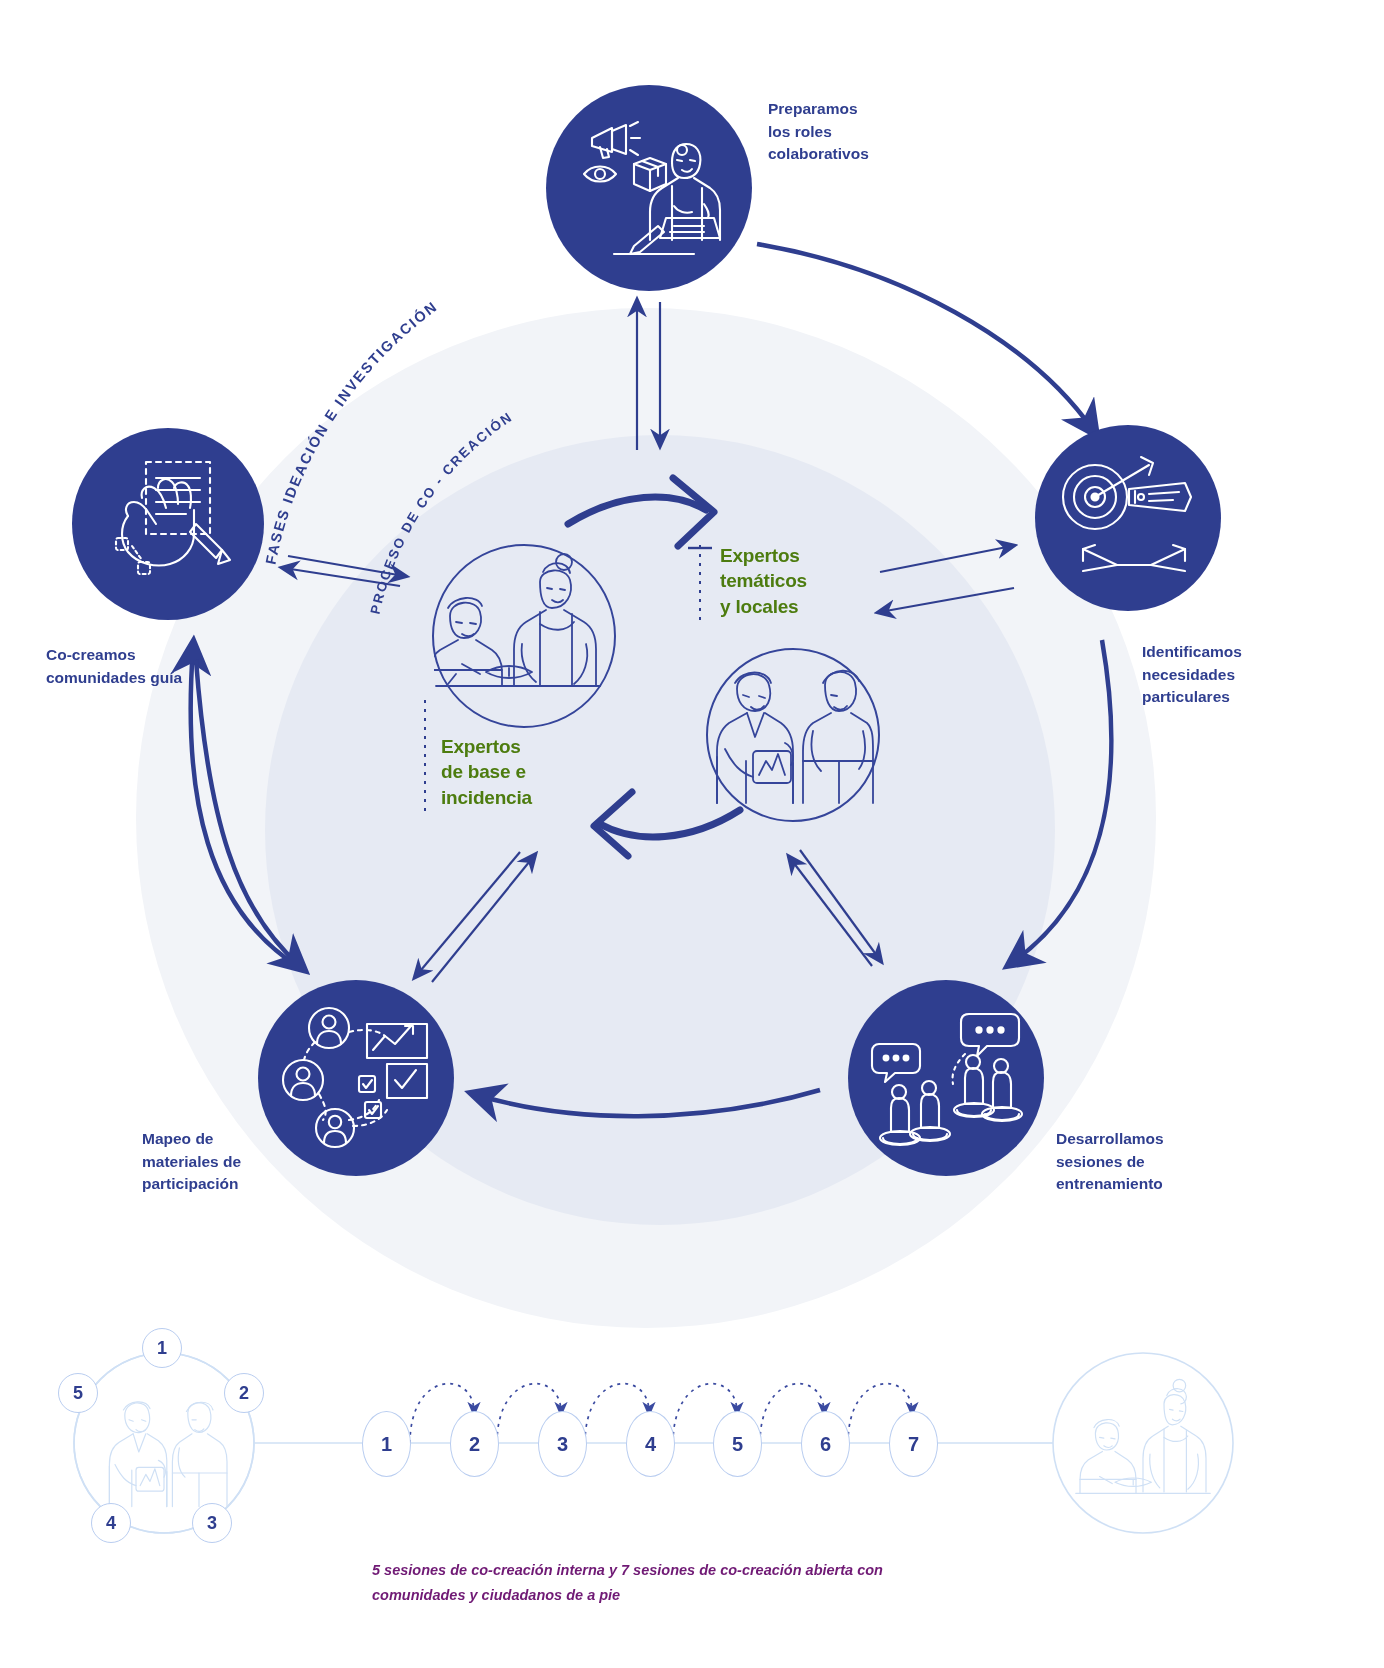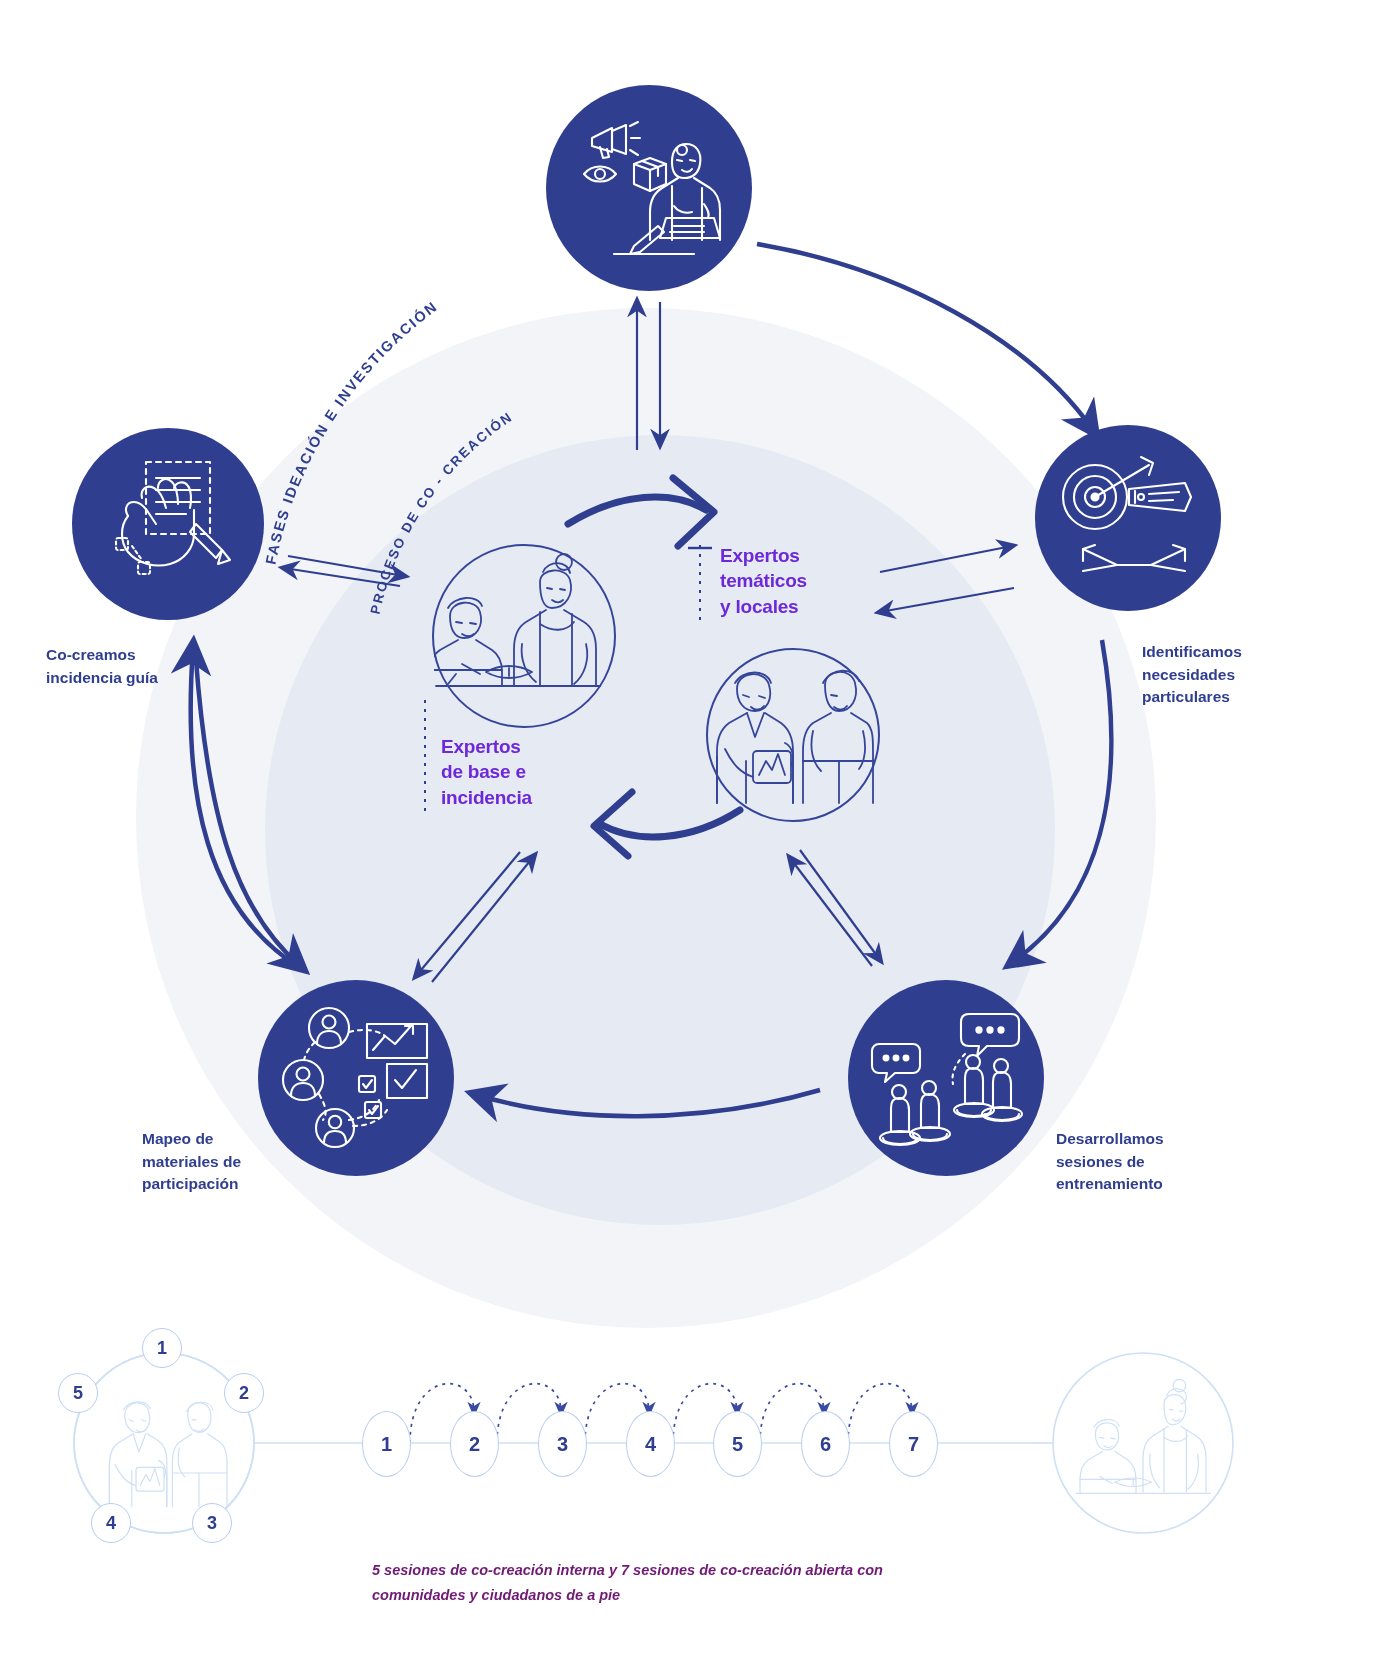--- a/index.html
+++ b/index.html
@@ -27,21 +27,21 @@
 
   
   .olabel{
     position:absolute;font-size:15.5px;line-height:1.46;font-weight:600;
     color:#2f3e8f;white-space:pre-line;
   }
 
   
   .clabel{
     position:absolute;font-size:19px;line-height:1.33;font-weight:bold;
-    color:#6d28d9;white-space:pre-line;letter-spacing:-0.2px;
+    color:#4d7c0f;white-space:pre-line;letter-spacing:-0.2px;
   }
 
   
   .ringtext{
     font-size:14.5px;font-weight:bold;letter-spacing:1.9px;fill:#2f3e8f;
     font-family:"Liberation Sans","DejaVu Sans",sans-serif;
   }
   .ringtext2{
     font-size:13.5px;font-weight:bold;letter-spacing:1.9px;fill:#2f3e8f;
     font-family:"Liberation Sans","DejaVu Sans",sans-serif;
@@ -238,20 +238,23 @@
         <path d="M 100,108 l 30,0 M 96,114 l 34,0"></path>
 
         <path d="M 100,88 C 104,94 112,96 118,94"></path>
         <path d="M 130,86 C 134,92 136,96 134,100"></path>
 
         <path d="M 60,128 L 84,108 L 90,114 L 66,134 L 56,136 Z"></path>
         <path d="M 40,136 L 120,136"></path>
       </g>
     </svg>
   </div>
+  <div class="olabel" style="left:768px;top:98px;width:200px;">Preparamos
+los roles
+colaborativos</div>
 
   <div class="node" style="left:1035px;top:425px;width:186px;height:186px;">
     <svg width="150" height="130" viewBox="0 0 150 130">
       <g stroke="#ffffff" stroke-width="2.1" fill="none" stroke-linecap="round" stroke-linejoin="round">
 
         <circle cx="42" cy="44" r="32"></circle>
         <circle cx="42" cy="44" r="21"></circle>
         <circle cx="42" cy="44" r="10"></circle>
         <circle cx="42" cy="44" r="3.5" fill="#ffffff"></circle>
 
@@ -372,21 +375,21 @@
         <path d="M 98,70 L 124,96 L 118,104 L 92,78 Z"></path>
         <path d="M 124,96 L 132,106 L 120,110 Z"></path>
 
         <rect x="18" y="84" width="12" height="12" rx="2" stroke-dasharray="3 3"></rect>
         <rect x="40" y="108" width="12" height="12" rx="2" stroke-dasharray="3 3"></rect>
         <path d="M 34,92 L 44,106" stroke-dasharray="3 3"></path>
       </g>
     </svg>
   </div>
   <div class="olabel" style="left:46px;top:644px;width:210px;">Co-creamos
-incidencia guía</div>
+comunidades guía</div>
 
   <div class="illus" style="left:432px;top:544px;width:180px;height:180px;">
     <svg width="176" height="176" viewBox="-88 -88 176 176">
       <g stroke="#35459a" stroke-width="1.8" fill="none" stroke-linecap="round" stroke-linejoin="round">
 
         <path d="M 18,-52 C 18,-66 44,-68 48,-54 C 52,-40 44,-26 30,-26 C 20,-26 18,-40 18,-52 Z"></path>
         <path d="M 21,-62 C 26,-74 46,-74 48,-61"></path>
         <circle cx="42" cy="-72" r="8"></circle>
         <path d="M 25,-46 l 5,1 M 38,-45 l 5,1"></path>
         <path d="M 30,-34 c 4,3 8,3 11,0"></path>

